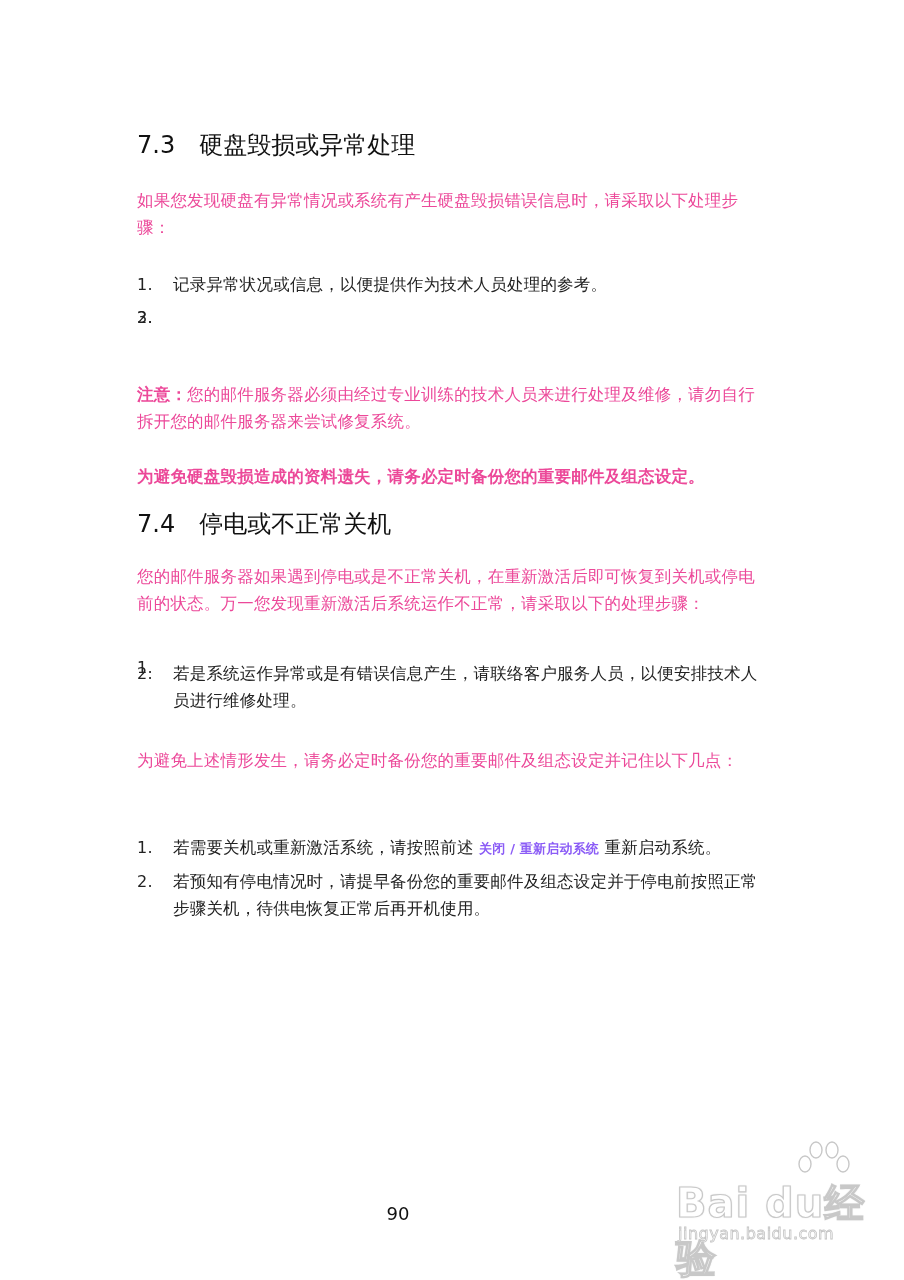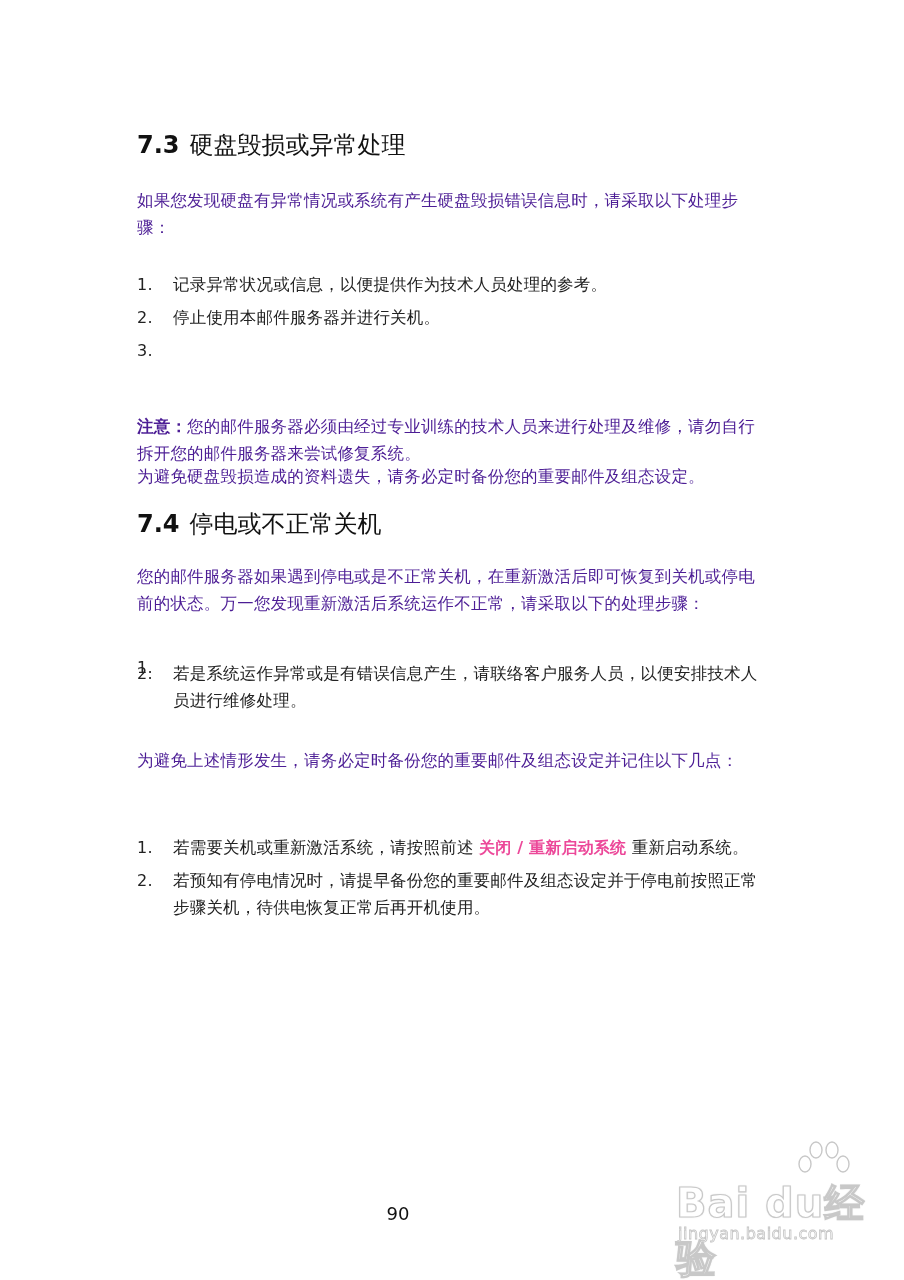--- a/index.html
+++ b/index.html
@@ -24,35 +24,35 @@
     .heading {
       position: absolute;
       left: 0;
       font-size: 24px;
       line-height: 30px;
       white-space: nowrap;
       color: #111;
     }
     .heading .num {
       font-family: "DejaVu Sans", "Liberation Sans", sans-serif;
-      font-weight: bold;
-      margin-right: 10px;
+      font-weight: normal;
+      margin-right: 24px;
     }
     .heading .title {
       font-family: "DejaVu Serif", "Liberation Serif", serif;
       font-weight: normal;
     }
     .para {
       position: absolute;
       left: 0;
       width: 630px;
       font-size: 16.5px;
       line-height: 27px;
       letter-spacing: 0.2px;
-      color: #4c1d95;
+      color: #ec4899;
     }
     .para .bold-lead {
       font-weight: bold;
     }
     .list {
       position: absolute;
       left: 0;
       width: 630px;
       margin: 0;
       padding: 0;
@@ -70,22 +70,22 @@
     .list-item .marker {
       position: absolute;
       left: 0;
       top: 0;
       font-family: "DejaVu Sans", "Liberation Sans", sans-serif;
       font-size: 16px;
     }
     .emph {
       font-family: "DejaVu Sans", "Liberation Sans", sans-serif;
       font-weight: bold;
-      font-size: 16px;
-      color: #ec4899;
+      font-size: 13px;
+      color: #8b5cf6;
     }
     .page-number {
       position: absolute;
       left: 0;
       width: 796px;
       top: 1203px;
       text-align: center;
       font-family: "DejaVu Sans", "Liberation Sans", sans-serif;
       font-size: 18px;
       color: #111;
@@ -139,32 +139,31 @@
 
   <p class="para" style="top:170px;">如果您发现硬盘有异常情况或系统有产生硬盘毁损错误信息时，请采取以下处理步骤：</p>
 
   <ul class="list" style="top:271px;">
     <li class="list-item">
       <span class="marker">1.</span>
       <span>记录异常状况或信息，以便提供作为技术人员处理的参考。</span>
     </li>
     <li class="list-item">
       <span class="marker">2.</span>
-      <span>停止使用本邮件服务器并进行关机。</span>
     </li>
     <li class="list-item">
       <span class="marker">3.</span>
     </li>
   </ul>
 
-  <p class="para" style="top:396px;">
+  <p class="para" style="top:364px;">
     <span class="bold-lead">注意：</span><span>您的邮件服务器必须由经过专业训练的技术人员来进行处理及维修，请勿自行拆开您的邮件服务器来尝试修复系统。</span>
   </p>
 
-  <p class="para" style="top:446px;">为避免硬盘毁损造成的资料遗失，请务必定时备份您的重要邮件及组态设定。</p>
+  <p class="para" style="top:446px;font-weight:bold;">为避免硬盘毁损造成的资料遗失，请务必定时备份您的重要邮件及组态设定。</p>
 
   <div class="heading" style="top:509px;">
     <span class="num">7.4</span><span class="title">停电或不正常关机</span>
   </div>
 
   <p class="para" style="top:546px;">您的邮件服务器如果遇到停电或是不正常关机，在重新激活后即可恢复到关机或停电前的状态。万一您发现重新激活后系统运作不正常，请采取以下的处理步骤：</p>
 
   <ul class="list" style="top:654px;">
     <li class="list-item">
       <span class="marker">1.</span>

